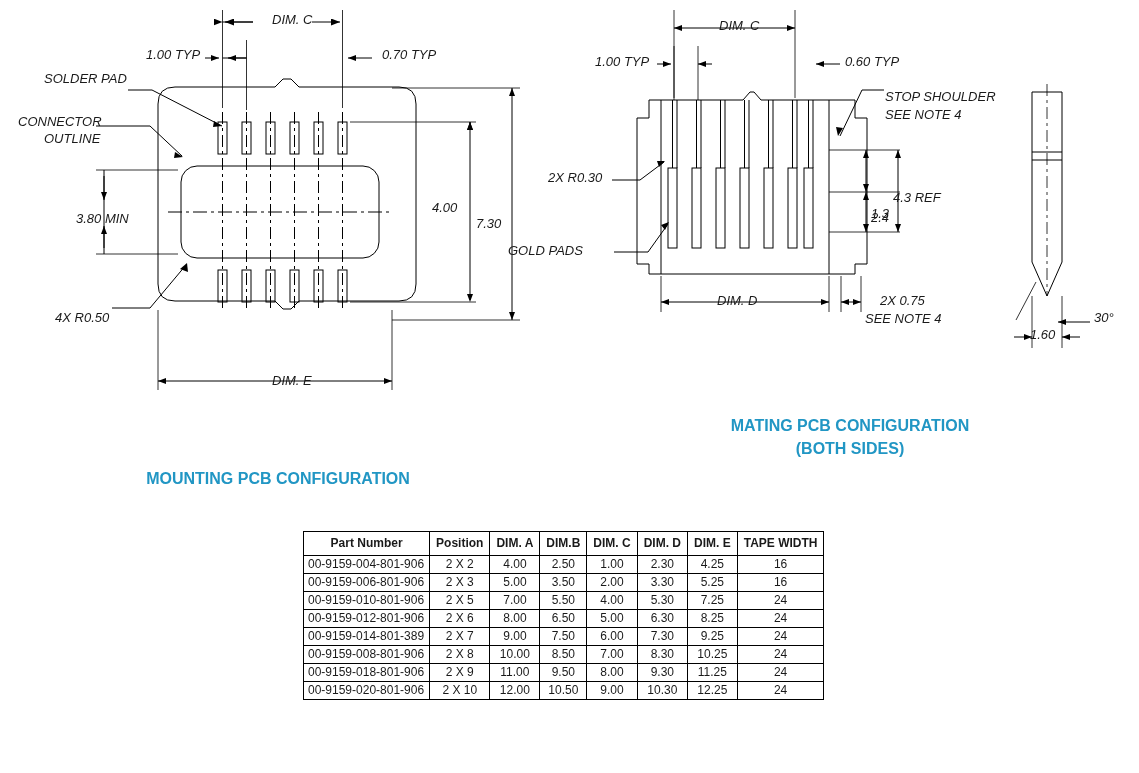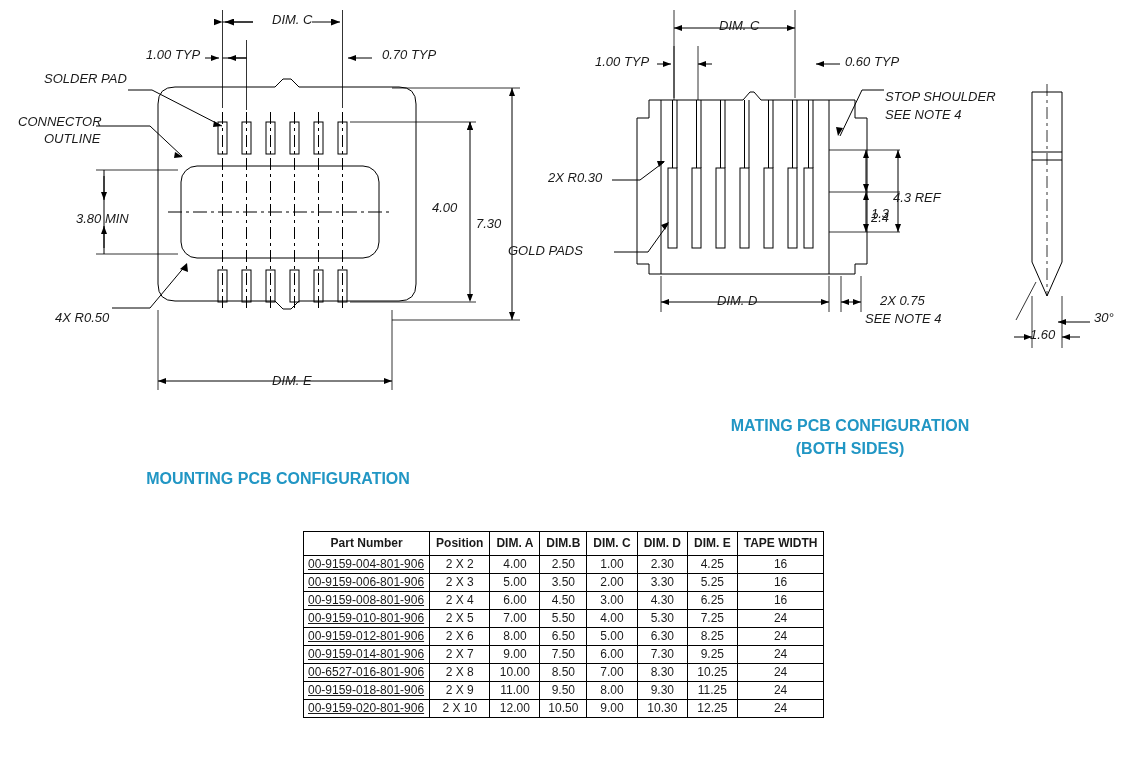--- a/index.html
+++ b/index.html
@@ -10,21 +10,21 @@
   }
   .stage{position:absolute;left:0;top:0;width:935px;height:773px;}
   .lbl{position:absolute;font-style:italic;font-size:13px;color:#1a1a1a;white-space:nowrap;}
   .lbl.up{text-transform:uppercase;}
   .cap{position:absolute;font-weight:bold;font-size:16px;color:#2196c4;text-align:center;white-space:nowrap;}
   svg{position:absolute;left:0;top:0;overflow:visible;}
   .tbl-wrap{position:absolute;left:303px;top:531px;}
   table{border-collapse:collapse;font-size:12px;}
   table td,table th{border:1px solid #000;padding:1px 5px;text-align:center;font-weight:normal;line-height:1.25;}
   table th{font-weight:bold;padding:4px 6px;}
-  td.pn{text-align:right;padding-left:4px;text-decoration:underline;}
+  td.pn{text-align:right;padding-left:4px;}
 </style>
 </head>
 <body>
 
 <div class="stage">
 
   <svg width="1139" height="773" viewBox="0 0 1139 773">
     <defs>
       <marker id="ah" markerWidth="9" markerHeight="7" refX="9" refY="3.5" orient="auto">
         <polygon points="0,0 9,3.5 0,7" fill="#000"></polygon>
@@ -276,61 +276,51 @@
             <td class="pn">00-9159-006-801-906</td>
             <td>2 X 3</td>
             <td>5.00</td>
             <td>3.50</td>
             <td>2.00</td>
             <td>3.30</td>
             <td>5.25</td>
             <td>16</td>
           </tr>
         <tr>
-            <td class="pn">00-9159-008-801-906</td>
-            <td>2 X 4</td>
-            <td>6.00</td>
-            <td>4.50</td>
-            <td>3.00</td>
-            <td>4.30</td>
-            <td>6.25</td>
-            <td>16</td>
-          </tr>
-        <tr>
             <td class="pn">00-9159-010-801-906</td>
             <td>2 X 5</td>
             <td>7.00</td>
             <td>5.50</td>
             <td>4.00</td>
             <td>5.30</td>
             <td>7.25</td>
             <td>24</td>
           </tr>
         <tr>
             <td class="pn">00-9159-012-801-906</td>
             <td>2 X 6</td>
             <td>8.00</td>
             <td>6.50</td>
             <td>5.00</td>
             <td>6.30</td>
             <td>8.25</td>
             <td>24</td>
           </tr>
         <tr>
-            <td class="pn">00-9159-014-801-906</td>
+            <td class="pn">00-9159-014-801-389</td>
             <td>2 X 7</td>
             <td>9.00</td>
             <td>7.50</td>
             <td>6.00</td>
             <td>7.30</td>
             <td>9.25</td>
             <td>24</td>
           </tr>
         <tr>
-            <td class="pn">00-6527-016-801-906</td>
+            <td class="pn">00-9159-008-801-906</td>
             <td>2 X 8</td>
             <td>10.00</td>
             <td>8.50</td>
             <td>7.00</td>
             <td>8.30</td>
             <td>10.25</td>
             <td>24</td>
           </tr>
         <tr>
             <td class="pn">00-9159-018-801-906</td>

